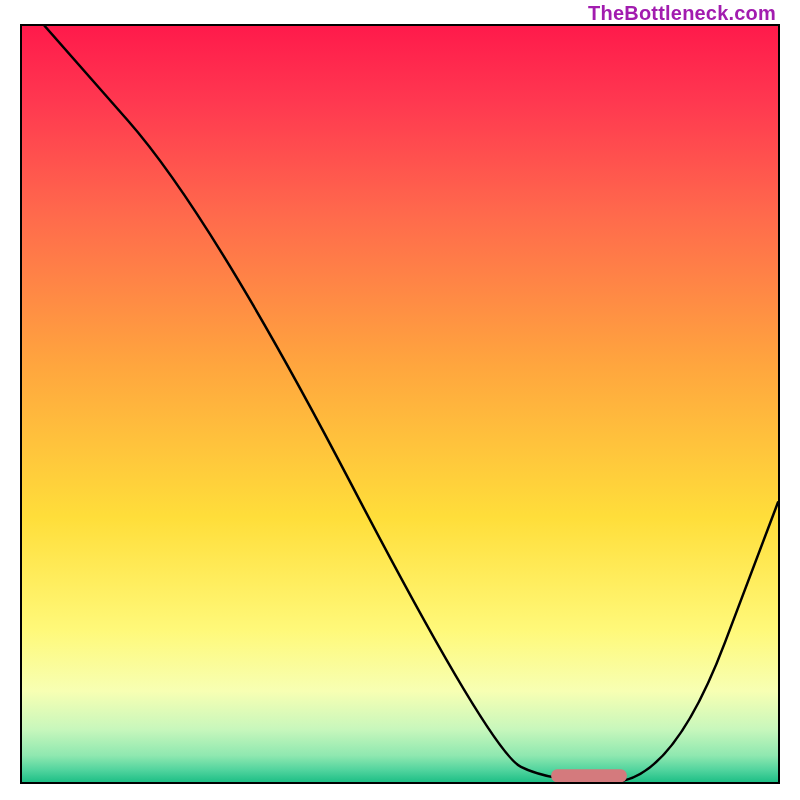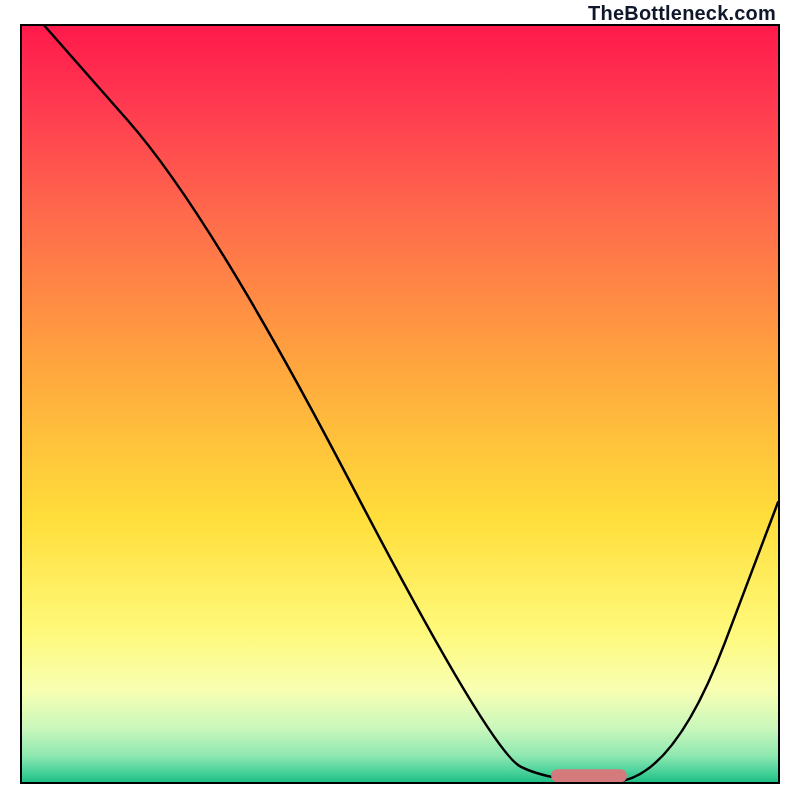--- a/index.html
+++ b/index.html
@@ -26,21 +26,21 @@
     width: 100%;
     height: 100%;
   }
   .watermark {
     position: absolute;
     top: 2px;
     right: 24px;
     font-family: Arial, Helvetica, sans-serif;
     font-size: 20px;
     font-weight: 600;
-    color: #0f172a;
+    color: #a21caf;
     letter-spacing: 0.2px;
   }
   svg {
     position: absolute;
     left: 0;
     top: 0;
     width: 100%;
     height: 100%;
   }
 </style>

